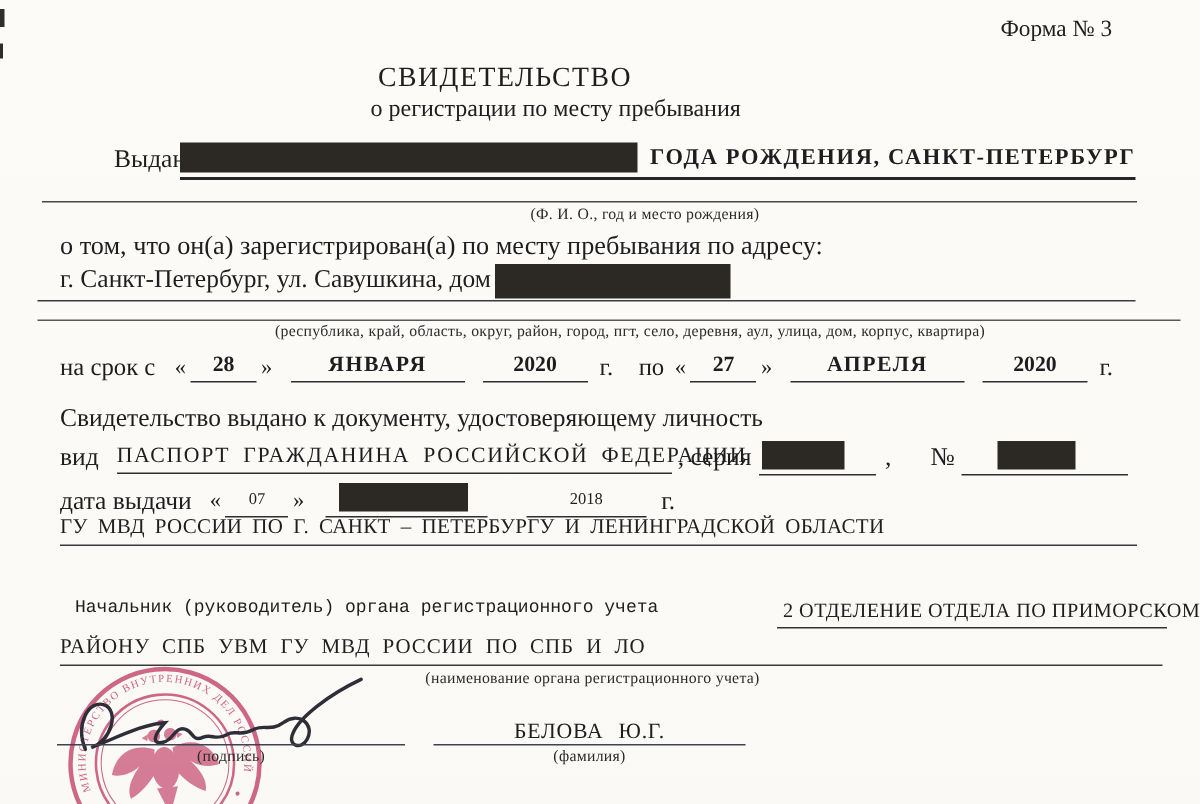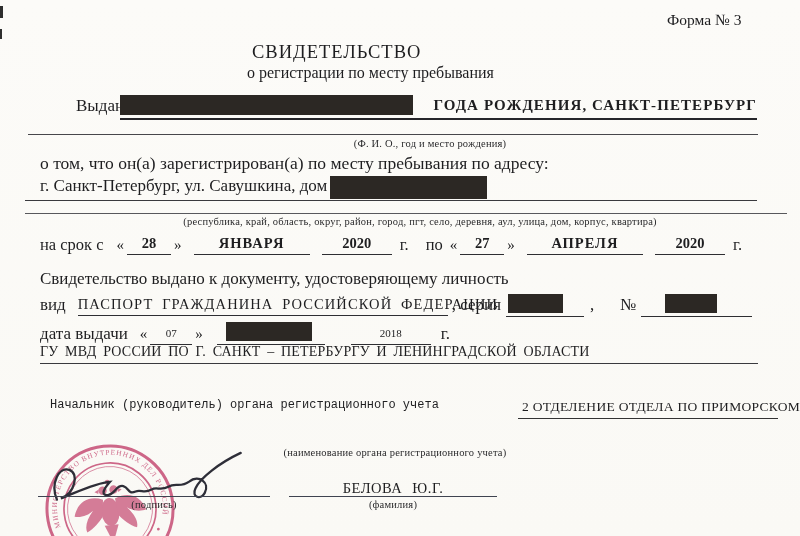--- a/index.html
+++ b/index.html
@@ -17,21 +17,21 @@
   .form-no{left:667px;top:11px;font-size:15.5px;}
   .title{left:252px;top:42px;font-size:18.5px;letter-spacing:1px;}
   .cert-num{left:467px;top:45px;width:100px;text-align:center;font-size:14.5px;
             border-bottom:1.5px solid #333;padding-bottom:1px;}
   .subtitle{left:247px;top:64px;font-size:16px;}
   
   .issued-label{left:76px;top:96px;font-size:17px;}
   .issued-field{left:120px;top:92px;width:637px;height:26px;border-bottom:2px solid #26262a;
                 display:flex;align-items:center;}
   .redact-name{width:334px;height:20px;}
-  .issued-suffix{font-weight:bold;font-size:15px;letter-spacing:1.1px;padding-left:20px;white-space:nowrap;}
+  .issued-suffix{font-weight:bold;font-size:15px;letter-spacing:1.1px;padding-left:8px;white-space:nowrap;}
   .rule-fio{left:28px;top:134px;width:730px;border-top:1.5px solid #47474b;}
   .cap-fio{left:60px;top:138px;width:740px;}
   .statement{left:40px;top:153px;font-size:17.5px;}
   .addr-text{left:40px;top:176px;font-size:17px;}
   .redact-addr{left:330px;top:176px;width:157px;height:23px;}
   .rule-addr{left:25px;top:200px;width:732px;border-top:1.6px solid #3a3a3e;}
   .rule-addr2{left:25px;top:213px;width:762px;border-top:1.3px solid #58585c;}
   .cap-addr{left:20px;top:216px;width:800px;}
   
   .period{left:40px;top:234px;width:702px;display:flex;align-items:flex-end;
@@ -138,20 +138,21 @@
     <span class="fld bar-field" style="width:106px;margin-left:14px;">
         <span class="redact bar" style="width:86px;margin-left:7px;"></span>
       </span>
     <span class="fld numfld" style="width:80px;margin-left:26px;">2018</span>
     <span style="margin-left:10px;">г.</span>
   </div>
   <div class="abs issuer caps">ГУ МВД РОССИИ ПО Г. САНКТ – ПЕТЕРБУРГУ И ЛЕНИНГРАДСКОЙ ОБЛАСТИ</div>
 
   <div class="abs auth-label">Начальник (руководитель) органа регистрационного учета</div>
   <div class="abs auth-val1 caps">2 ОТДЕЛЕНИЕ ОТДЕЛА ПО ПРИМОРСКОМУ</div>
+  <div class="abs auth-val2 caps">РАЙОНУ СПБ УВМ ГУ МВД РОССИИ ПО СПБ И ЛО</div>
   <div class="abs cap cap-auth">(наименование органа регистрационного учета)</div>
 
   <svg class="abs stamp-svg" width="156" height="130" viewBox="0 0 156 130">
     <g transform="rotate(-6 72 72)" opacity="0.8" stroke="#c2426c" fill="none">
       <circle cx="72" cy="72" r="63" stroke-width="3"></circle>
       <circle cx="72" cy="72" r="46" stroke-width="1.7"></circle>
       <circle cx="72" cy="72" r="42.5" stroke-width="0.7"></circle>
       <path id="ringArc" d="M 21 85 A 53 53 0 1 1 123 85" stroke="none"></path>
       <path id="codeArc" d="M 34 103 A 49 49 0 0 0 110 103" stroke="none"></path>
       <text font-size="7.2" letter-spacing="1.1" fill="#c2426c" stroke="none" font-family="Liberation Serif, serif">

